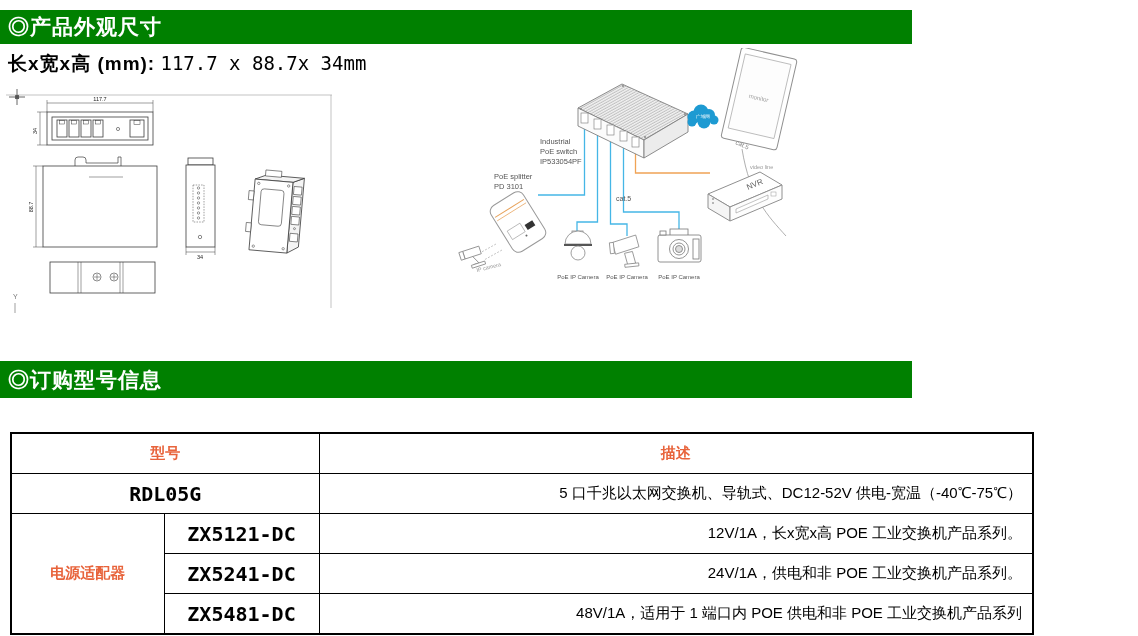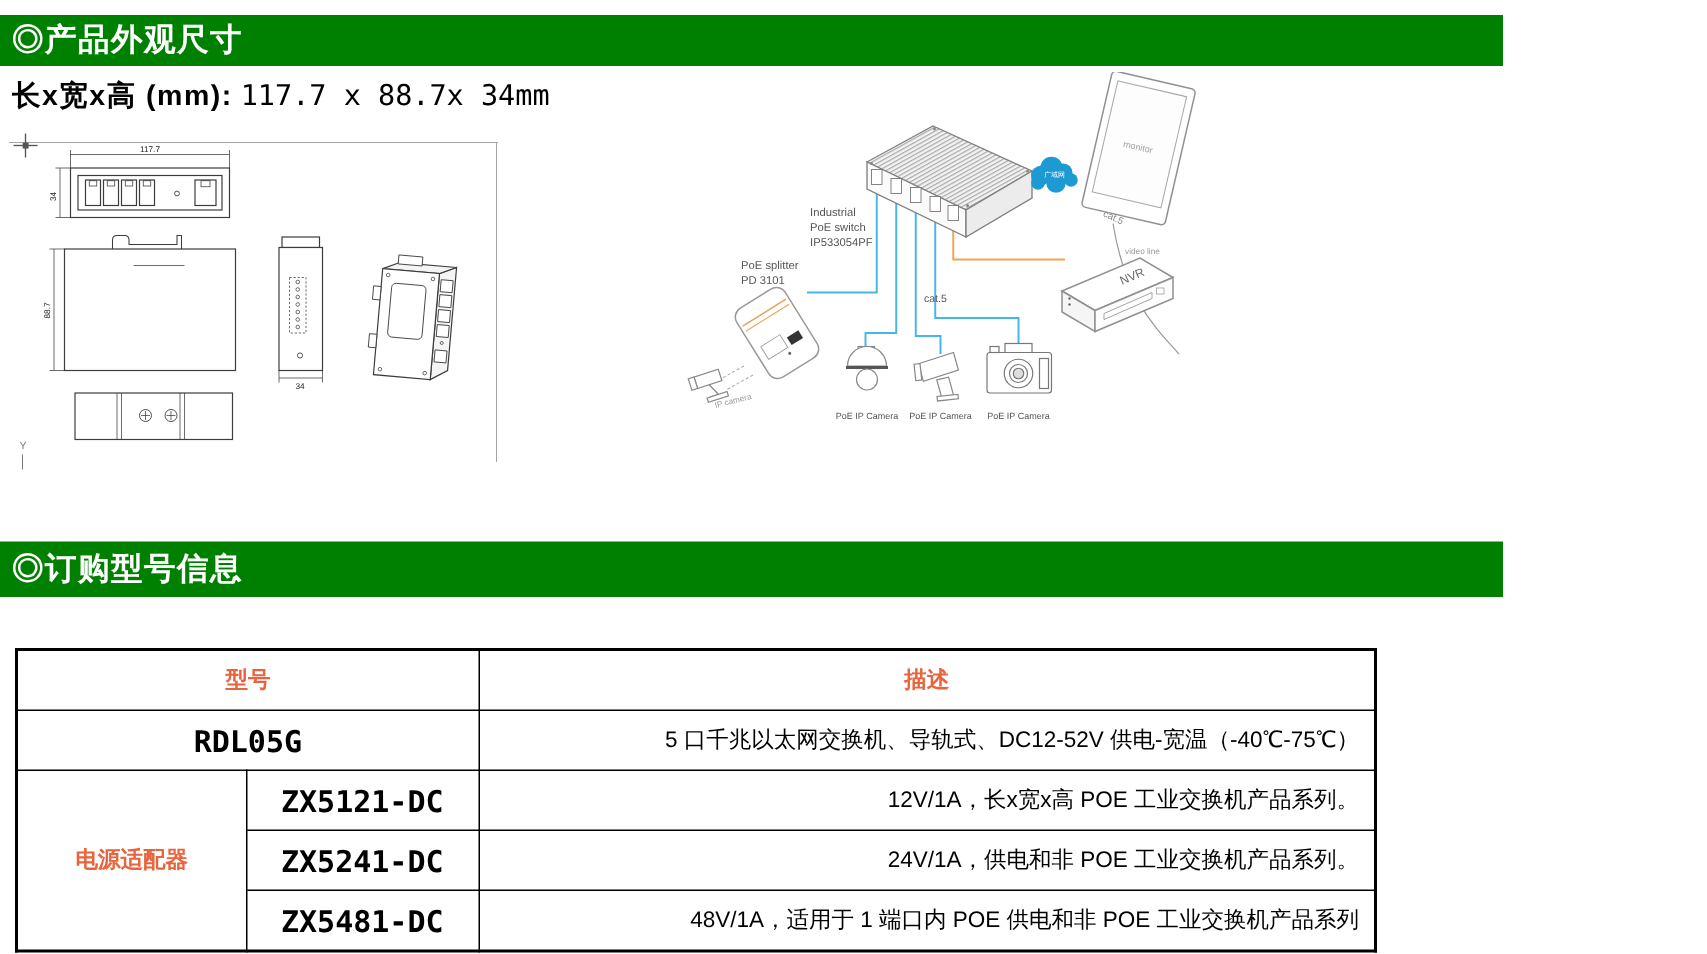--- a/index.html
+++ b/index.html
@@ -1,36 +1,36 @@
 <!DOCTYPE html>
 <html><head>
 <meta charset="utf-8">
 <style>
   html,body{margin:0;padding:0;}
   body{
     width:1138px;height:636px;position:relative;background:#fff;overflow:hidden;
     font-family:"Liberation Sans",sans-serif;color:#000;
   }
   .greenbar{
-    position:absolute;left:0;width:1002px;background:#008000;color:#fff;
+    position:absolute;left:0;width:912px;background:#008000;color:#fff;
     font-weight:bold;font-size:21px;
   }
   .bar-top{top:10px;height:34px;line-height:34px;}
   .bar-order{top:361px;height:37px;line-height:37px;}
   .bar-title{position:absolute;white-space:nowrap;letter-spacing:1px;}
   .t-left{left:8px;}
   .t-right{left:478px;}
   .dims-line{position:absolute;left:8px;top:51px;font-size:19px;white-space:nowrap;}
   .dims-line .lbl{font-weight:bold;letter-spacing:1px;}
   .dims-line .val{font-family:"DejaVu Sans Mono",monospace;}
   svg{position:absolute;}
   .cad-svg{left:6px;top:86px;}
   .app-svg{left:430px;top:48px;}
   table.order{
-    position:absolute;left:10px;top:432px;width:908px;
+    position:absolute;left:10px;top:432px;width:1024px;
     border-collapse:collapse;table-layout:fixed;font-size:15px;
     border:2px solid #000;
   }
   table.order td{border:1px solid #000;height:37px;overflow:hidden;}
   .c-group{width:153px;}
   .c-model{width:155px;}
   td.center{text-align:center;}
   .orange{color:#e8643c;font-weight:bold;}
   .hdr{font-size:15px;}
   .model{font-family:"DejaVu Sans Mono",monospace;font-weight:bold;text-align:center;font-size:20px;}

